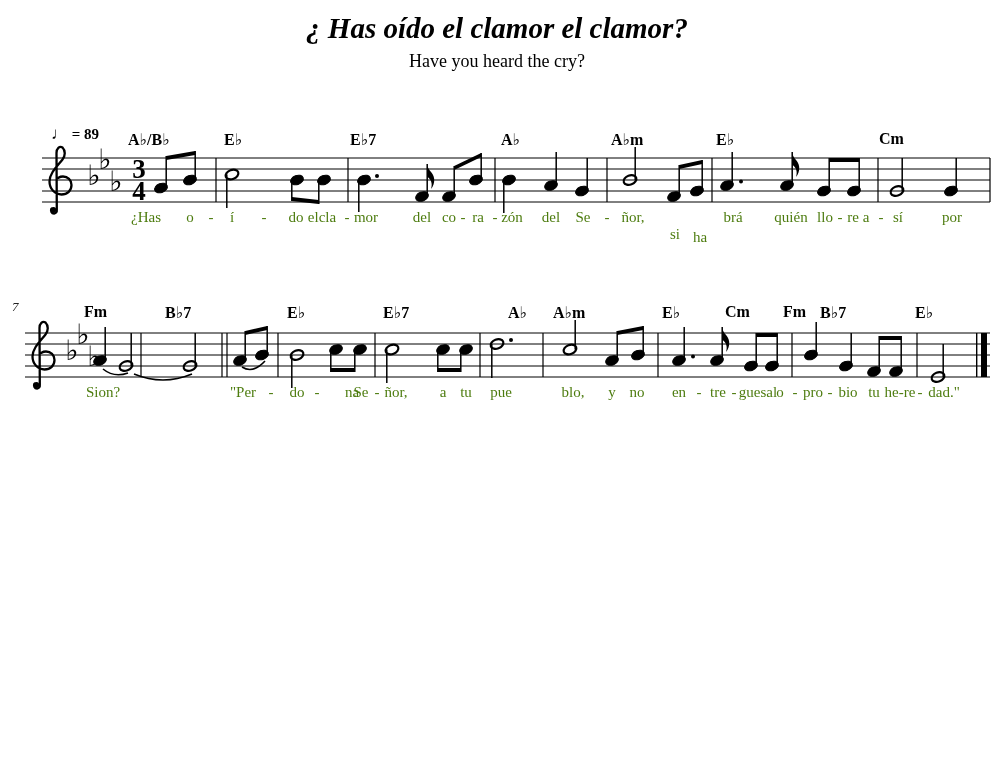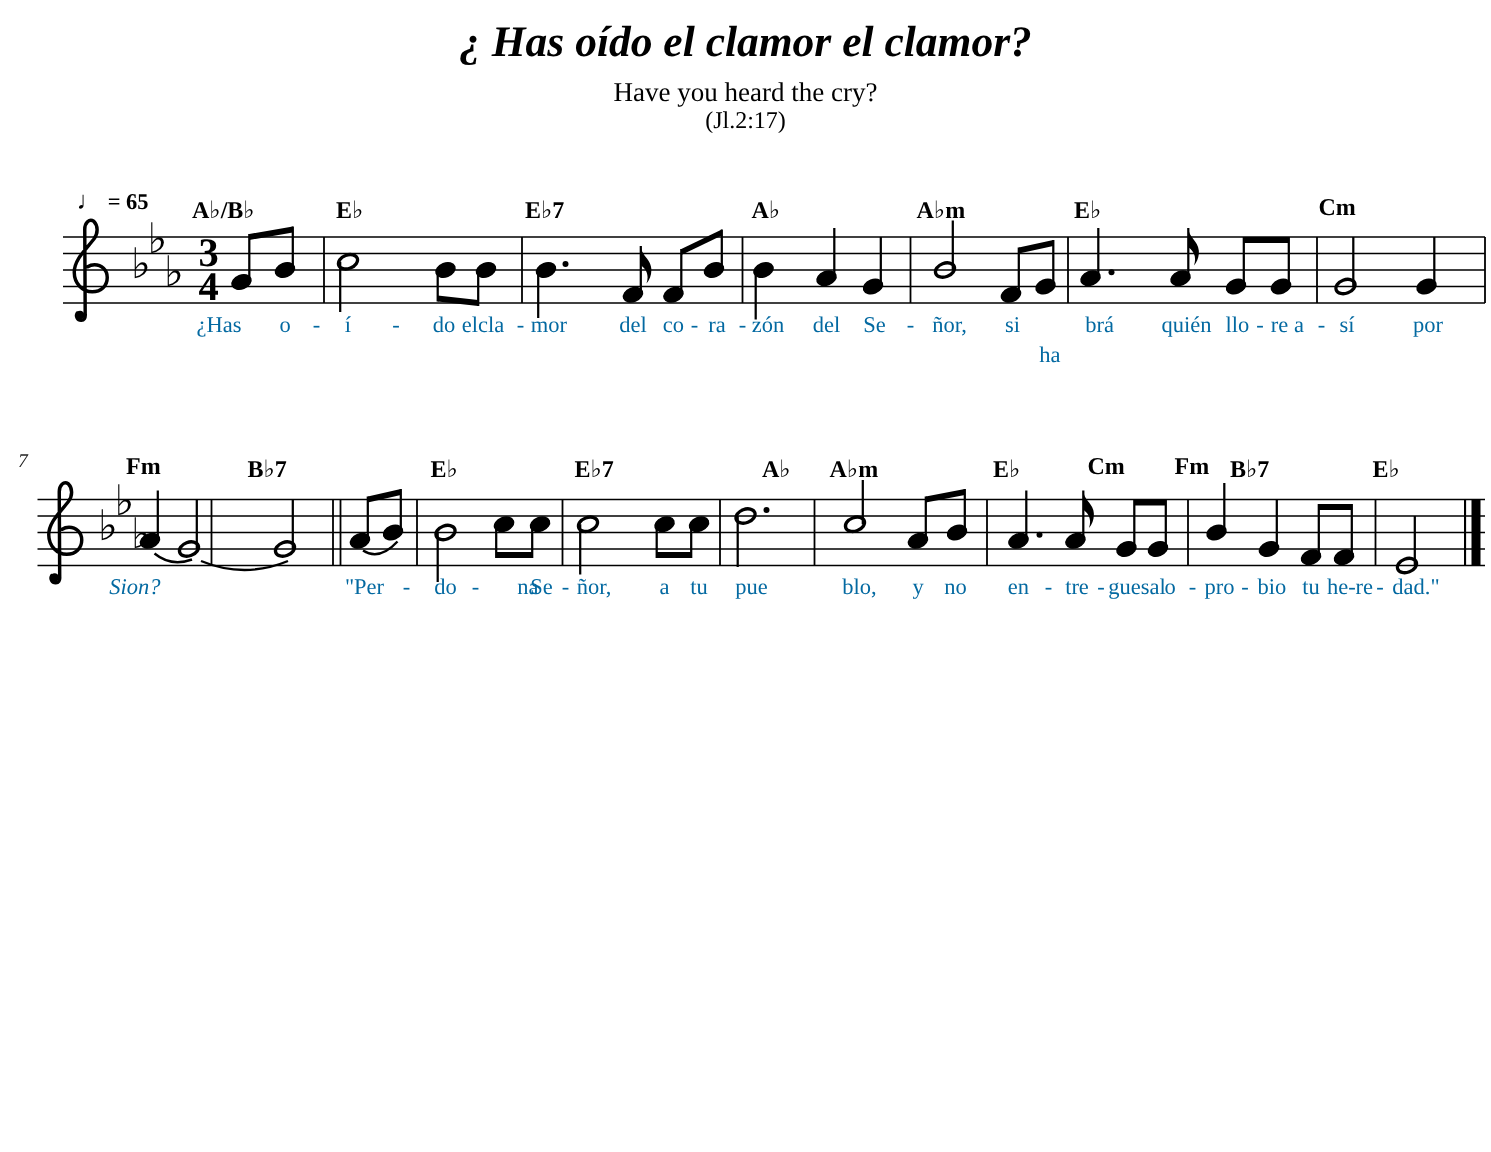--- a/index.html
+++ b/index.html
@@ -10,39 +10,38 @@
   .subtitle{top:51px;font:18px "Liberation Serif",serif;}
   .reference{top:72px;font:16px "Liberation Serif",serif;}
   .meta{top:91px;font:18px "Liberation Serif",serif;}
   .attribution{position:absolute;top:101px;right:14px;font:13px "Liberation Serif",serif;}
   .tempo{position:absolute;left:51px;top:124px;font:bold 15px "Liberation Serif","DejaVu Sans",serif;}
   .tempo .glyph{font-size:17px;}
   .measure-num{position:absolute;left:12px;top:299px;font:italic 13px "Liberation Serif",serif;color:#222;}
   #score-svg{position:absolute;left:0;top:0;width:994px;height:520px;}
   #text-layer{position:absolute;left:0;top:0;width:994px;height:520px;pointer-events:none;}
   .chord{position:absolute;font:bold 16px "Liberation Serif","DejaVu Sans",serif;color:#000;white-space:nowrap;}
-  .lyric{position:absolute;transform:translateX(-50%);font:15px "Liberation Serif",serif;color:#0369a1;white-space:nowrap;}
+  .lyric{position:absolute;transform:translateX(-50%);font:15px "Liberation Serif",serif;color:#4d7c0f;white-space:nowrap;}
   .staffline{stroke:#000;stroke-width:1;}
   .barline{stroke:#000;stroke-width:1.2;}
   .stem{stroke:#000;stroke-width:1.5;}
   .tie{stroke:#000;stroke-width:1.6;fill:none;}
   .clef{stroke:#000;stroke-width:2.3;fill:none;stroke-linecap:round;}
   .flat{font:28px "DejaVu Sans",sans-serif;text-anchor:middle;fill:#000;}
   .timesig{font:bold 27px "Liberation Serif",serif;text-anchor:middle;fill:#000;}
 </style>
 </head>
 <body>
 
 <div class="page">
   <div class="centered title">¿ Has oído el clamor el clamor?</div>
   <div class="centered subtitle">Have you heard the cry?</div>
-  <div class="centered reference">(Jl.2:17)</div>
 
   <div class="tempo"><span class="glyph">♩</span>
-    <span>= 65</span></div>
+    <span>= 89</span></div>
 
   <div class="measure-num">7</div>
 
   <svg id="score-svg" viewBox="0 0 994 520">
       <line x1="42" y1="158" x2="990" y2="158" class="staffline"></line>
       <line x1="42" y1="169" x2="990" y2="169" class="staffline"></line>
       <line x1="42" y1="180" x2="990" y2="180" class="staffline"></line>
       <line x1="42" y1="191" x2="990" y2="191" class="staffline"></line>
       <line x1="42" y1="202" x2="990" y2="202" class="staffline"></line>
       <line x1="216" y1="158" x2="216" y2="202" class="barline"></line>
@@ -303,21 +302,21 @@
       <span class="lyric" style="left: 422px; top: 209px;">del</span>
       <span class="lyric" style="left: 449px; top: 209px;">co</span>
       <span class="lyric" style="left: 463px; top: 209px;">-</span>
       <span class="lyric" style="left: 478px; top: 209px;">ra</span>
       <span class="lyric" style="left: 495px; top: 209px;">-</span>
       <span class="lyric" style="left: 512px; top: 209px;">zón</span>
       <span class="lyric" style="left: 551px; top: 209px;">del</span>
       <span class="lyric" style="left: 583px; top: 209px;">Se</span>
       <span class="lyric" style="left: 607px; top: 209px;">-</span>
       <span class="lyric" style="left: 633px; top: 209px;">ñor,</span>
-      <span class="lyric" style="left: 675px; top: 209px;">si</span>
+      <span class="lyric" style="left: 675px; top: 226px;">si</span>
       <span class="lyric" style="left: 700px; top: 209px; margin-top: 20px;">ha</span>
       <span class="lyric" style="left: 733px; top: 209px;">brá</span>
       <span class="lyric" style="left: 791px; top: 209px;">quién</span>
       <span class="lyric" style="left: 825px; top: 209px;">llo</span>
       <span class="lyric" style="left: 840px; top: 209px;">-</span>
       <span class="lyric" style="left: 853px; top: 209px;">re</span>
       <span class="lyric" style="left: 866px; top: 209px;">a</span>
       <span class="lyric" style="left: 881px; top: 209px;">-</span>
       <span class="lyric" style="left: 898px; top: 209px;">sí</span>
       <span class="lyric" style="left: 952px; top: 209px;">por</span>
@@ -325,21 +324,21 @@
       <span class="chord" style="left: 165px; top: 303px;">B♭7</span>
       <span class="chord" style="left: 287px; top: 303px;">E♭</span>
       <span class="chord" style="left: 383px; top: 303px;">E♭7</span>
       <span class="chord" style="left: 508px; top: 303px;">A♭</span>
       <span class="chord" style="left: 553px; top: 303px;">A♭m</span>
       <span class="chord" style="left: 662px; top: 303px;">E♭</span>
       <span class="chord" style="left: 725px; top: 303px;">Cm</span>
       <span class="chord" style="left: 783px; top: 303px;">Fm</span>
       <span class="chord" style="left: 820px; top: 303px;">B♭7</span>
       <span class="chord" style="left: 915px; top: 303px;">E♭</span>
-      <span class="lyric" style="left: 90px; top: 384px; font-style: italic;">Sion?</span>
+      <span class="lyric" style="left: 103px; top: 384px;">Sion?</span>
       <span class="lyric" style="left: 243px; top: 384px;">"Per</span>
       <span class="lyric" style="left: 271px; top: 384px;">-</span>
       <span class="lyric" style="left: 297px; top: 384px;">do</span>
       <span class="lyric" style="left: 317px; top: 384px;">-</span>
       <span class="lyric" style="left: 352px; top: 384px;">na</span>
       <span class="lyric" style="left: 361px; top: 384px;">Se</span>
       <span class="lyric" style="left: 377px; top: 384px;">-</span>
       <span class="lyric" style="left: 396px; top: 384px;">ñor,</span>
       <span class="lyric" style="left: 443px; top: 384px;">a</span>
       <span class="lyric" style="left: 466px; top: 384px;">tu</span>

